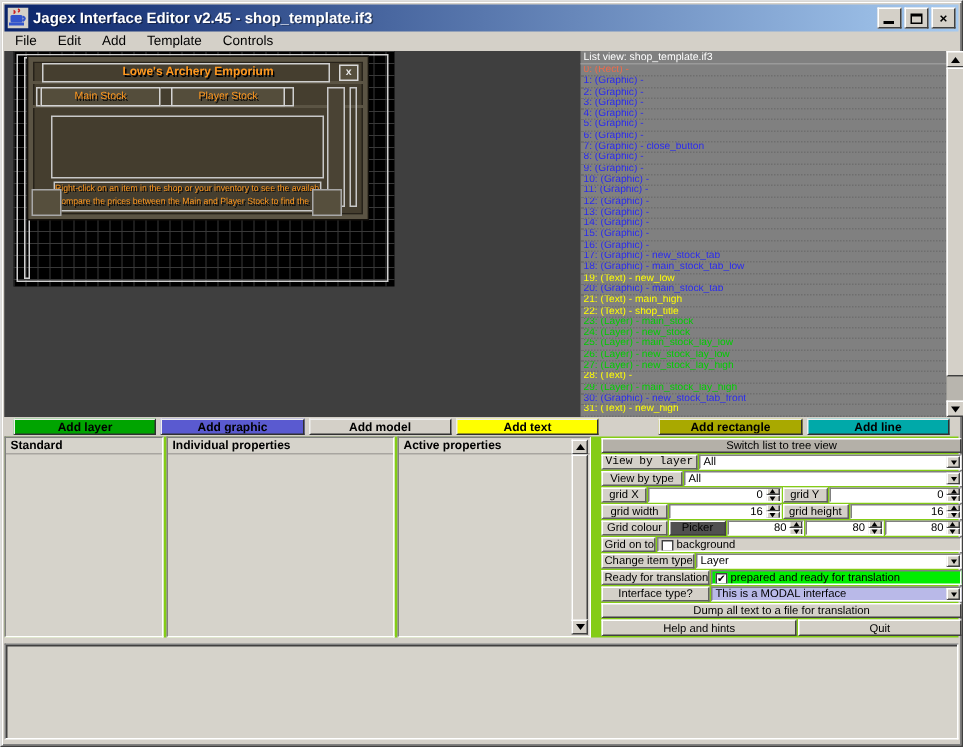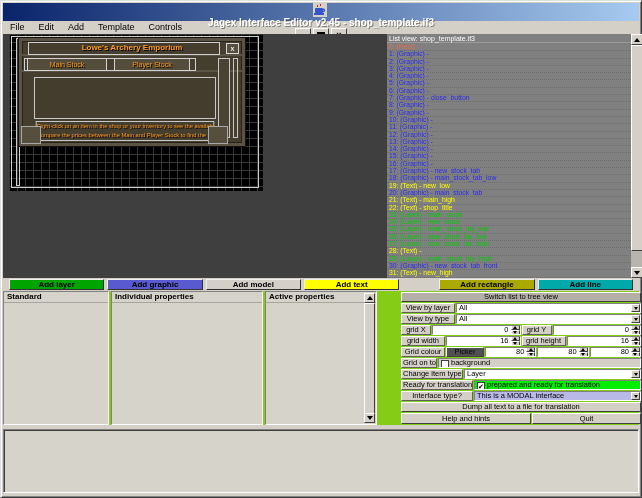--- a/index.html
+++ b/index.html
@@ -123,21 +123,21 @@
   
   .statusarea{position:absolute;left:2px;top:428px;right:2px;bottom:4px;background:#d6d3cb;
               border:1px solid;border-color:#808080 #fff #fff #808080;
               box-shadow:inset 1px 1px 0 #404040;}
 </style>
 </head>
 <body>
 
 <div class="window">
 
-  <div class="titlebar" style="background: linear-gradient(90deg, rgb(10, 36, 106), rgb(166, 202, 240)); flex-direction: column;">
+  <div class="titlebar" style="background: linear-gradient(90deg, rgb(10, 36, 106), rgb(166, 202, 240));">
     <span class="app-icon">
       <svg width="14" height="14" viewBox="0 0 14 14">
         <rect x="0" y="0" width="14" height="14" fill="#d4d0c8"></rect>
         <path d="M4 2 q2 1 0 2 M7 1 q2 1 0 2" stroke="#cc2222" fill="none" stroke-width="1"></path>
         <rect x="2" y="5" width="8" height="5" rx="1" fill="#3355cc"></rect>
         <path d="M10 6 q3 1 0 3" stroke="#3355cc" fill="none" stroke-width="1.5"></path>
         <rect x="1" y="10" width="10" height="2" fill="#3355cc"></rect>
       </svg>
     </span>
     <span class="title-text">Jagex Interface Editor v2.45 - shop_template.if3</span>
@@ -256,41 +256,41 @@
   <div class="panels">
 
     <div class="prop-panel" style="left:0;width:106px;">
       <div class="prop-header">Standard</div>
     </div>
 
     <div class="prop-panel" style="left:108px;width:152px;">
       <div class="prop-header">Individual properties</div>
     </div>
 
-    <div class="prop-panel" style="left:262px;width:112px;">
+    <div class="prop-panel" style="left:262px;width:129px;">
       <div class="prop-header">Active properties</div>
       <div class="pscroll">
         <div class="sb-btn up">
             <i class="tri-up"></i>
           </div>
         <div class="sb-thumb"></div>
         <div class="sb-btn down">
             <i class="tri-down"></i>
           </div>
       </div>
     </div>
 
     <div class="controls">
 
       <div class="crow">
         <div class="btn" style="flex:1;background:#b4b0a8;">Switch list to tree view</div>
       </div>
 
       <div class="crow">
-        <div class="plate" style="width:54px;">View by layer</div>
+        <div class="plate" style="width:64px;font-family:Liberation Mono, monospace;">View by layer</div>
         <div class="field">
           <span class="val">All</span>
           <span class="dd-arrow">
               <i class="tri-down-s"></i>
             </span>
         </div>
       </div>
 
       <div class="crow">
         <div class="plate" style="width:54px;">View by type</div>

